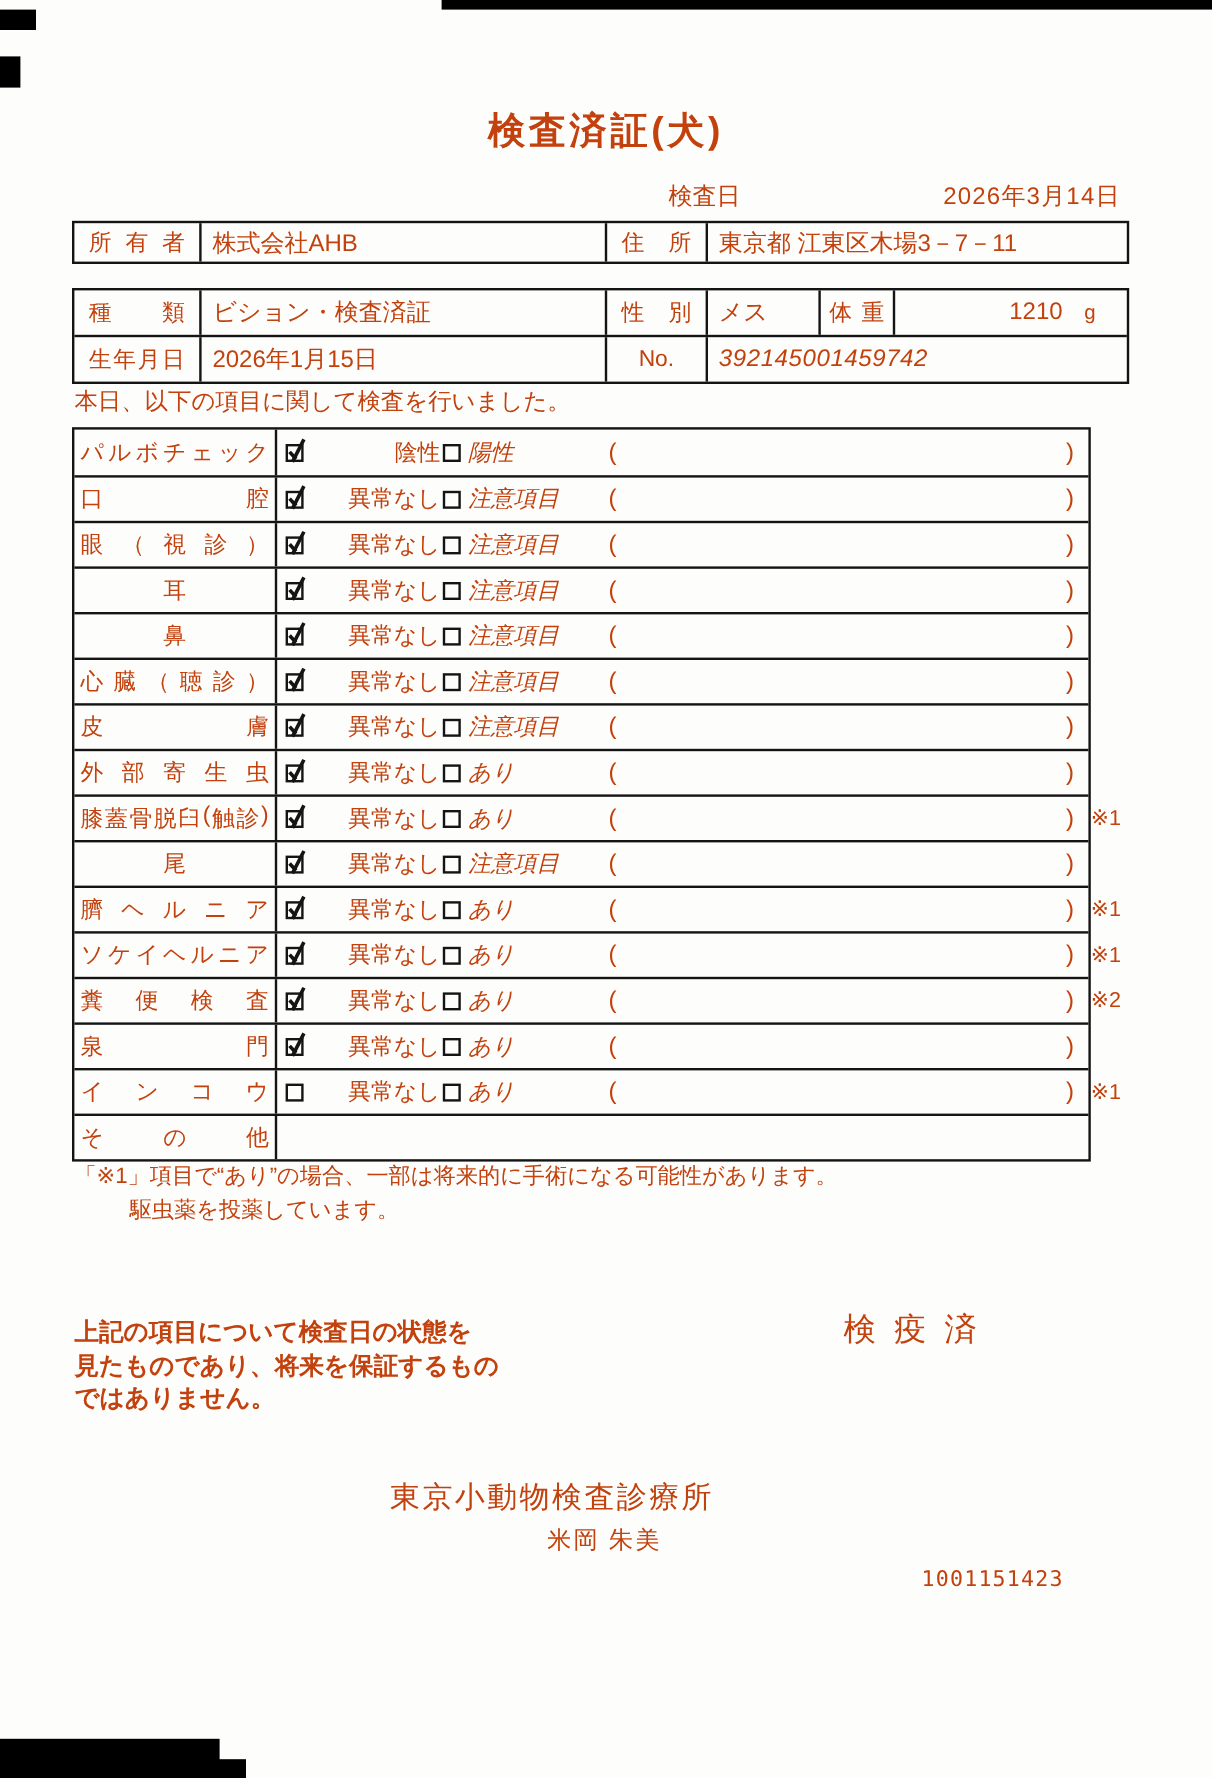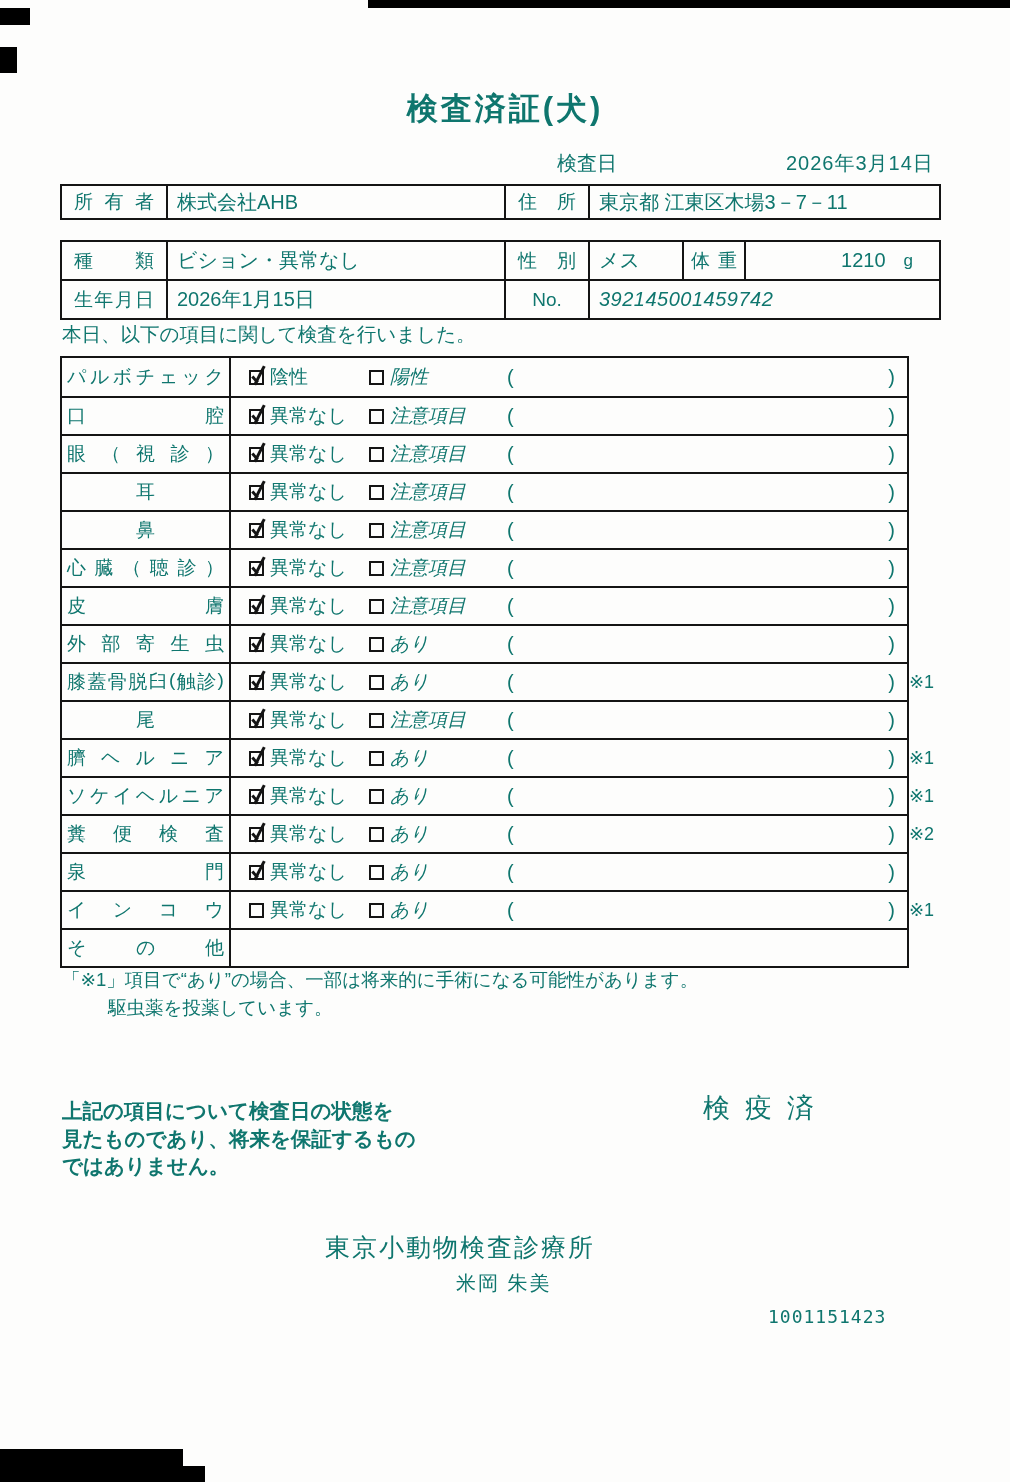--- a/index.html
+++ b/index.html
@@ -1,19 +1,19 @@
 <!DOCTYPE html>
 <html><head>
 <meta charset="utf-8">
 <style>
   * { margin:0; padding:0; box-sizing:border-box; }
   html,body { background:#ffffff; }
   .page {
     position:relative; width:1010px; height:1482px; background:#fdfdfc;
-    font-family:"Liberation Sans","DejaVu Sans",sans-serif; color:#0f766e; overflow:hidden;
+    font-family:"Liberation Sans","DejaVu Sans",sans-serif; color:#c2410c; overflow:hidden;
   }
   .artifact { position:absolute; background:#000; }
 
   .doc-title { position:absolute; top:88px; left:0; width:100%; text-align:center;
     font-size:31px; font-weight:600; letter-spacing:3px; }
 
   .date-row { position:absolute; top:150px; left:0; width:100%; font-size:20px; height:24px; }
   .date-label { position:absolute; left:557px; top:0; }
   .date-value { position:absolute; left:786px; top:0; letter-spacing:1px; }
 
@@ -41,21 +41,21 @@
   .justify-chars.center-label { justify-content:center; }
 
   .intro { position:absolute; left:62px; top:321px; font-size:19.5px; }
 
   .exam-tbl { position:absolute; left:60px; top:356px; width:849px; border:2px solid #141414; }
   .exam-row { display:flex; align-items:center; height:38px; position:relative; }
   .exam-row + .exam-row { border-top:2px solid #141414; }
   .exam-item { width:169px; flex:none; align-self:stretch; display:flex; align-items:center;
     border-right:2px solid #141414; padding:0 5px; font-size:19px; }
   .opt { display:flex; align-items:center; font-size:19px; flex:none; }
-  .opt1 { width:136px; padding-left:18px; }
+  .opt1 { width:136px; padding-left:7px;justify-content:space-between; }
   .opt2 { width:126px; padding-left:2px;font-style:italic; }
   .opt .cb { margin-right:6px; }
   .note-field { flex:1; display:flex; justify-content:space-between; align-items:center;
     font-size:20px; padding:0 12px 0 14px; align-self:stretch; }
   .row-mark { position:absolute; right:-37px; top:50%; transform:translateY(-50%); font-size:18px; width:35px; }
 
   .cb { position:relative; width:15px; height:15px; border:2px solid #141414; flex:none; }
   .cb.checked::before { content:""; position:absolute; left:0px; top:6px; width:8px; height:3px;
     background:#141414; transform:rotate(48deg); }
   .cb.checked::after { content:""; position:absolute; left:7px; top:-7px; width:3px; height:21px;
@@ -120,21 +120,21 @@
 
   <div class="tbl pet-tbl">
     <div class="trow">
       <div class="tcell head-cell w-label">
         <span class="justify-chars">
             <span>種</span>
             <span>類</span>
           </span>
       </div>
       <div class="tcell val-cell w-val1">
-        <span>ビション・異常なし</span>
+        <span>ビション・検査済証</span>
       </div>
       <div class="tcell head-cell w-label2">
         <span class="justify-chars">
             <span>性</span>
             <span>別</span>
           </span>
       </div>
       <div class="tcell val-cell w-sex">
         <span>メス</span>
       </div>

